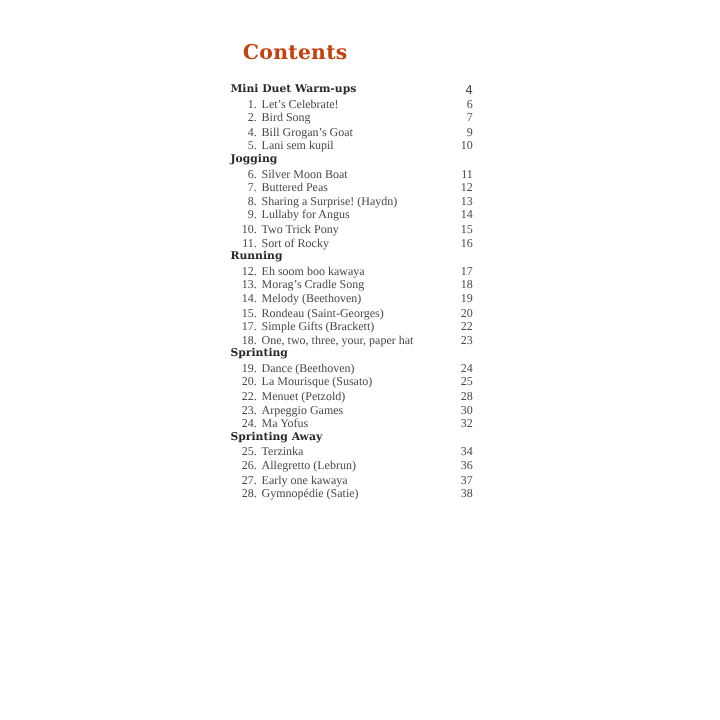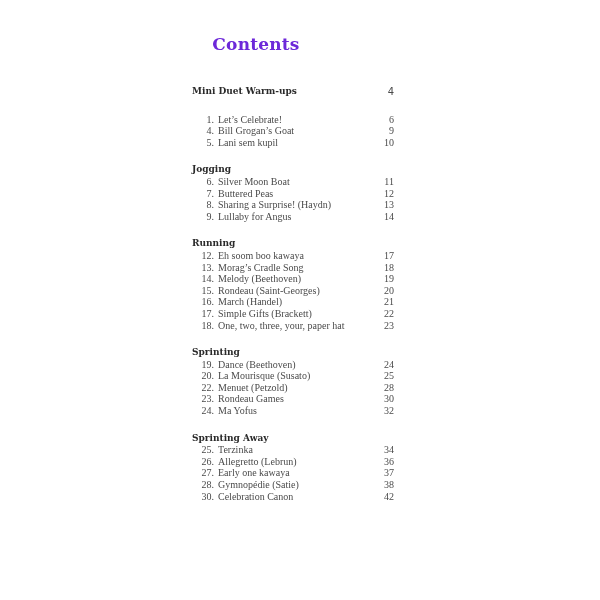--- a/index.html
+++ b/index.html
@@ -1,79 +1,80 @@
 <!DOCTYPE html>
 <html><head>
   <meta charset="utf-8">
   <style>
     html, body { margin: 0; padding: 0; background: #ffffff; }
     body { width: 600px; height: 600px; position: relative; overflow: hidden; color: #3a3a3a; }
     .page { position: absolute; left: 0; top: 0; width: 600px; height: 600px; }
     .title {
-      position: absolute; left: 10px; width: 492px; top: 34px; text-align: center;
+      position: absolute; left: 0; width: 492px; top: 34px; text-align: center;
       font-family: "DejaVu Serif", "Liberation Serif", serif; font-weight: bold;
-      font-size: 17px; color: #6d28d9; letter-spacing: 0.2px;
+      font-size: 17px; color: #c2410c; letter-spacing: 0.2px;
     }
     .toc { position: absolute; left: 192px; top: 70px; width: 210px; }
     .toc-row { position: relative; height: 11.6px; line-height: 11.6px; font-size: 10px;
       font-family: Liberation Serif, serif; color: #4a4a4a; }
     .toc-row .page-num { position: absolute; right: 8px; top: 0; text-align: right; }
     .head-row { font-family: "DejaVu Serif", "Liberation Serif", serif; font-weight: bold; font-size: 9px; color: #2a2a2a; }
     .head-row .page-num { font-family: "DejaVu Sans", "Liberation Sans", sans-serif; font-weight: normal; font-size: 10px; color: #4a4a4a; }
-    .section { margin-top: 16px; }
-    .section:first-child { margin-top: 16px; }
+    .section { margin-top: 0; }
+    .section:first-child { margin-top: 0; }
     .entry .num { display: inline-block; width: 22px; text-align: right; margin-right: 4px; }
   </style>
 </head>
 <body>
 
 <div class="page">
   <div class="title">Contents</div>
 
   <div class="toc">
     <div class="section">
       <div class="toc-row head-row">
         <span>Mini Duet Warm-ups</span>
         <span class="page-num">4</span>
       </div>
     </div>
     <div id="sections">
         <div class="section">
           <div class="toc-row entry"><span class="num">1.</span><span>Let’s Celebrate!</span><span class="page-num">6</span></div>
+          <div class="toc-row entry"><span class="num">2.</span><span>Bird Song</span><span class="page-num">7</span></div>
           <div class="toc-row entry"><span class="num">4.</span><span>Bill Grogan’s Goat</span><span class="page-num">9</span></div>
           <div class="toc-row entry"><span class="num">5.</span><span>Lani sem kupil</span><span class="page-num">10</span></div>
         </div>
         <div class="section">
           <div class="toc-row head-row"><span>Jogging</span></div>
           <div class="toc-row entry"><span class="num">6.</span><span>Silver Moon Boat</span><span class="page-num">11</span></div>
           <div class="toc-row entry"><span class="num">7.</span><span>Buttered Peas</span><span class="page-num">12</span></div>
           <div class="toc-row entry"><span class="num">8.</span><span>Sharing a Surprise! (Haydn)</span><span class="page-num">13</span></div>
           <div class="toc-row entry"><span class="num">9.</span><span>Lullaby for Angus</span><span class="page-num">14</span></div>
+          <div class="toc-row entry"><span class="num">10.</span><span>Two Trick Pony</span><span class="page-num">15</span></div>
+          <div class="toc-row entry"><span class="num">11.</span><span>Sort of Rocky</span><span class="page-num">16</span></div>
         </div>
         <div class="section">
           <div class="toc-row head-row"><span>Running</span></div>
           <div class="toc-row entry"><span class="num">12.</span><span>Eh soom boo kawaya</span><span class="page-num">17</span></div>
           <div class="toc-row entry"><span class="num">13.</span><span>Morag’s Cradle Song</span><span class="page-num">18</span></div>
           <div class="toc-row entry"><span class="num">14.</span><span>Melody (Beethoven)</span><span class="page-num">19</span></div>
           <div class="toc-row entry"><span class="num">15.</span><span>Rondeau (Saint-Georges)</span><span class="page-num">20</span></div>
-          <div class="toc-row entry"><span class="num">16.</span><span>March (Handel)</span><span class="page-num">21</span></div>
           <div class="toc-row entry"><span class="num">17.</span><span>Simple Gifts (Brackett)</span><span class="page-num">22</span></div>
           <div class="toc-row entry"><span class="num">18.</span><span>One, two, three, your, paper hat</span><span class="page-num">23</span></div>
         </div>
         <div class="section">
           <div class="toc-row head-row"><span>Sprinting</span></div>
           <div class="toc-row entry"><span class="num">19.</span><span>Dance (Beethoven)</span><span class="page-num">24</span></div>
           <div class="toc-row entry"><span class="num">20.</span><span>La Mourisque (Susato)</span><span class="page-num">25</span></div>
           <div class="toc-row entry"><span class="num">22.</span><span>Menuet (Petzold)</span><span class="page-num">28</span></div>
-          <div class="toc-row entry"><span class="num">23.</span><span>Rondeau Games</span><span class="page-num">30</span></div>
+          <div class="toc-row entry"><span class="num">23.</span><span>Arpeggio Games</span><span class="page-num">30</span></div>
           <div class="toc-row entry"><span class="num">24.</span><span>Ma Yofus</span><span class="page-num">32</span></div>
         </div>
         <div class="section">
           <div class="toc-row head-row"><span>Sprinting Away</span></div>
           <div class="toc-row entry"><span class="num">25.</span><span>Terzinka</span><span class="page-num">34</span></div>
           <div class="toc-row entry"><span class="num">26.</span><span>Allegretto (Lebrun)</span><span class="page-num">36</span></div>
           <div class="toc-row entry"><span class="num">27.</span><span>Early one kawaya</span><span class="page-num">37</span></div>
           <div class="toc-row entry"><span class="num">28.</span><span>Gymnopédie (Satie)</span><span class="page-num">38</span></div>
-          <div class="toc-row entry"><span class="num">30.</span><span>Celebration Canon</span><span class="page-num">42</span></div>
         </div>
       </div>
   </div>
 </div>
 
 </body></html>

